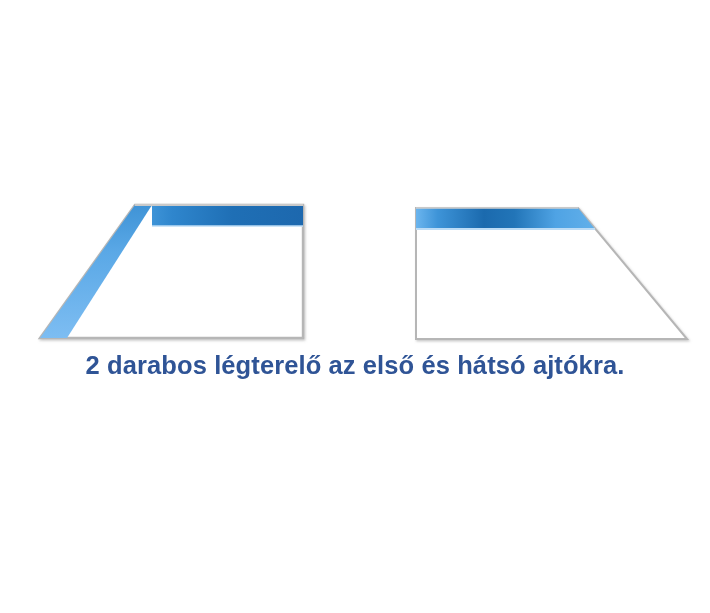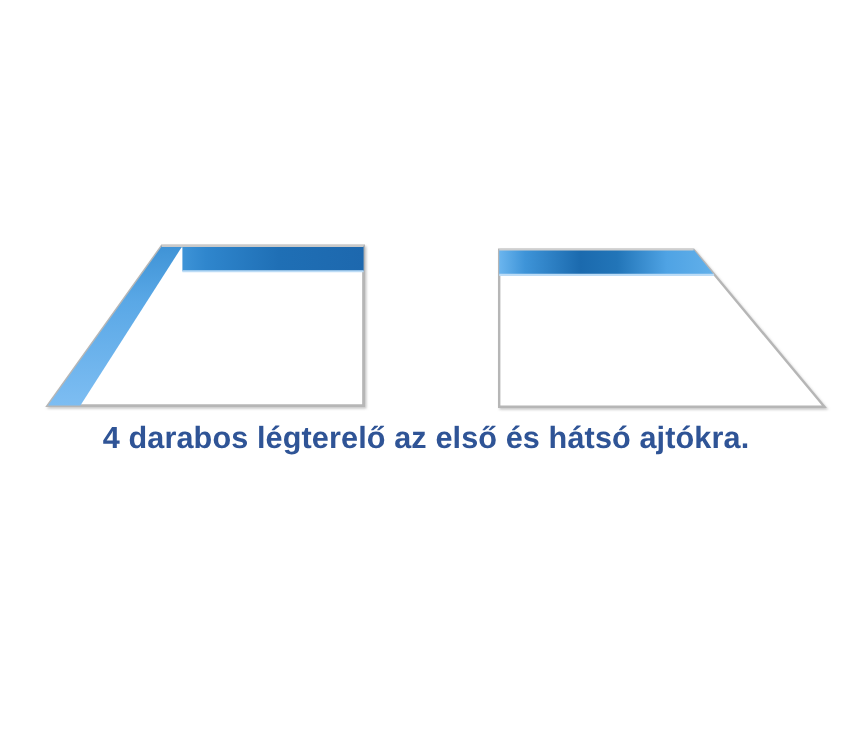--- a/index.html
+++ b/index.html
@@ -98,15 +98,15 @@
         <polygon points="416,208 578,208 687,339 416,339" fill="#ffffff" stroke="#b6b6b6" stroke-width="2.0" stroke-linejoin="miter" filter="url(#softShadow)"></polygon>
 
         <polygon points="416,208 578,208 595,229 416,229" fill="url(#rightTopBand)"></polygon>
 
         <path d="M 416,229 L 595,229" stroke="#bcdcf6" stroke-width="1.8" fill="none"></path>
         <path d="M 416,208 L 578,208" stroke="#cfcfcf" stroke-width="1.6" fill="none"></path>
       </g>
     </svg>
   </div>
 
-  <div id="caption">4 darabos légterelő az első és hátsó ajtókra.</div>
+  <div id="caption">2 darabos légterelő az első és hátsó ajtókra.</div>
 
 </div>
 
 </body></html>

